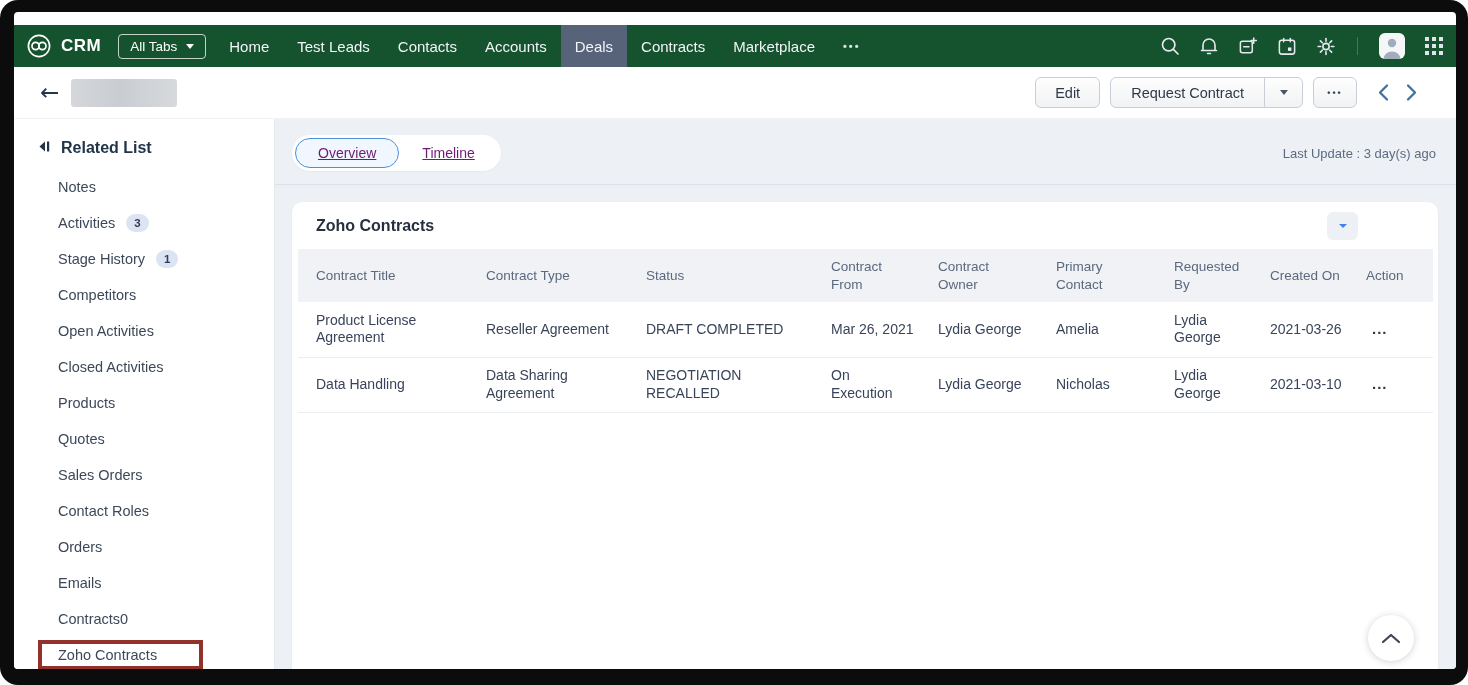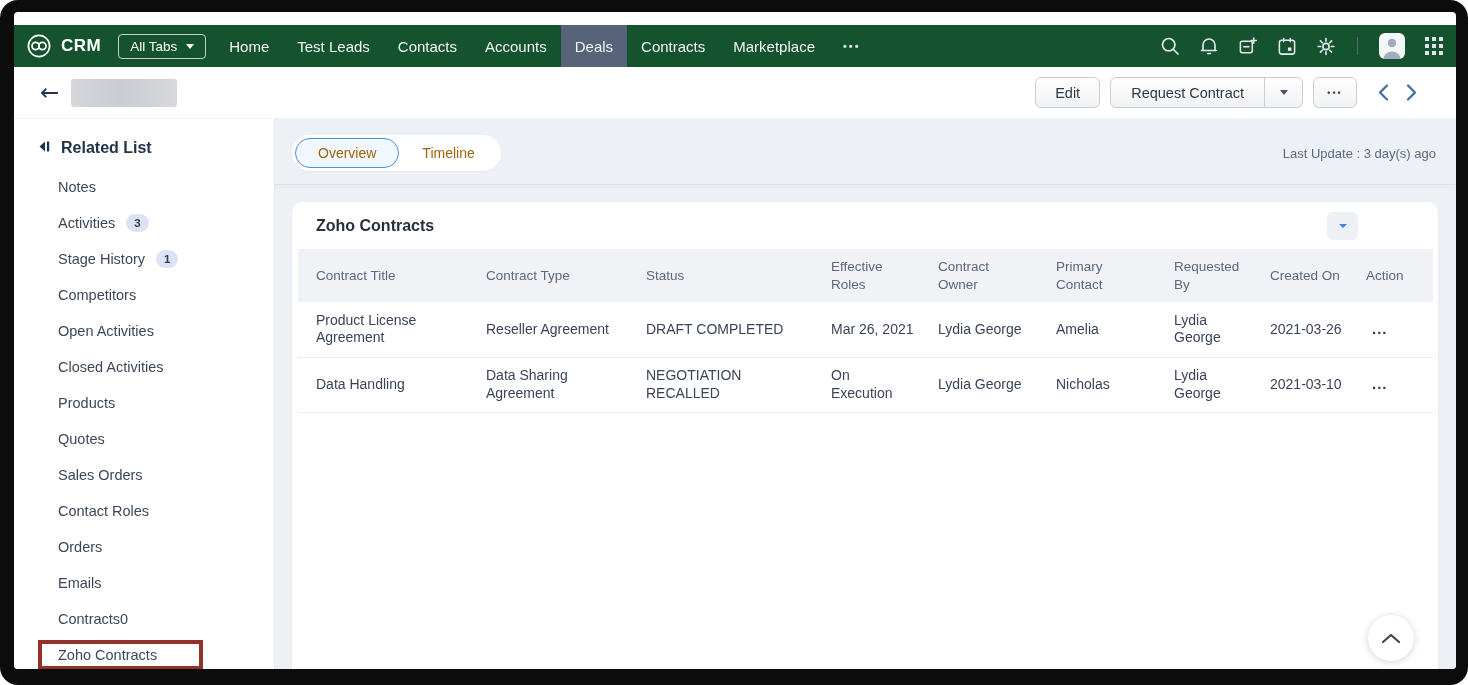--- a/index.html
+++ b/index.html
@@ -44,21 +44,21 @@
   .sidebar-title { font-size:16px; font-weight:bold; color:#22344a; }
   .sidebar-list { list-style:none; }
   .sidebar-list li { height:36px; display:flex; align-items:center; padding-left:20px; font-size:14.5px; color:#3c4859; cursor:pointer; white-space:nowrap; }
   .badge { margin-left:11px; background:#dce3f3; color:#2e3d5c; font-size:11.5px; font-weight:bold; padding:2px 8px; border-radius:9px; line-height:1.3; }
   .sidebar-list li.highlighted .label { border:4px solid #93322a; background:#fff; padding:3px 42px 3px 16px; margin-left:-20px; }
 
   
   .main { flex:1; background:#edf0f4; display:flex; flex-direction:column; position:relative; min-width:0; }
   .tabs-row { display:flex; align-items:center; margin:16px 20px 0 17px; }
   .tab-group { background:#fff; border-radius:19px; padding:3px; display:flex; box-shadow:0 1px 2px rgba(20,40,70,.04); }
-  .tab { padding:6px 22px; font-size:14px; color:#a16207; border-radius:16px; border:1px solid transparent; cursor:pointer; }
+  .tab { padding:6px 22px; font-size:14px; color:#701a75; border-radius:16px; border:1px solid transparent; cursor:pointer;text-decoration:underline; }
   .tab.active { border-color:#4b90dc; background:#f0f7fe; }
   .last-update { margin-left:auto; font-size:13px; color:#5d6b82; }
   .main-divider { margin-top:13px; border-top:1px solid #dce1e7; box-shadow:0 2px 3px rgba(40,60,90,.05); }
 
   .panel { background:#fff; margin:17px 18px 0 17px; border-radius:10px 10px 0 0; flex:1; box-shadow:0 1px 3px rgba(30,50,80,.05); min-height:0; }
   .panel-header { height:47px; display:flex; align-items:center; padding:0 80px 0 24px; }
   .panel-title { font-size:16px; font-weight:bold; color:#27303e; }
   .panel-caret-btn { margin-left:auto; width:31px; height:28px; background:#edf1f6; border:none; border-radius:6px; display:flex; align-items:center; justify-content:center; cursor:pointer; }
   .panel-caret-btn .caret-down { border-left-width:4px; border-right-width:4px; border-top:4.5px solid #3f83e8; }
 
@@ -307,21 +307,21 @@
                 <col style="width:118px">
                 <col style="width:96px">
                 <col style="width:96px">
                 <col style="width:85px">
           </colgroup>
           <thead>
             <tr>
                   <th>Contract Title</th>
                   <th>Contract Type</th>
                   <th>Status</th>
-                  <th>Effective Roles</th>
+                  <th>Contract From</th>
                   <th>Contract Owner</th>
                   <th>Primary Contact</th>
                   <th>Requested By</th>
                   <th>Created On</th>
                   <th>Action</th>
                 </tr>
           </thead>
           <tbody>
                 <tr>
     <td>Product License Agreement</td>

